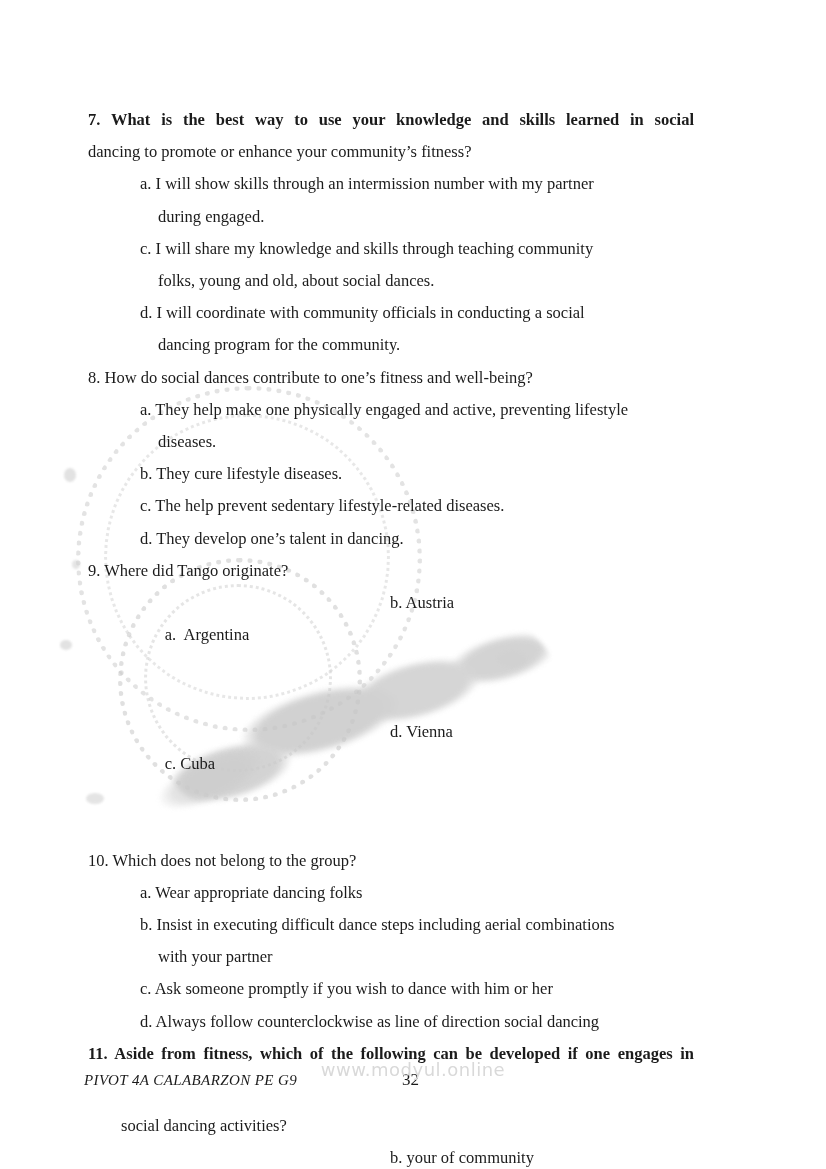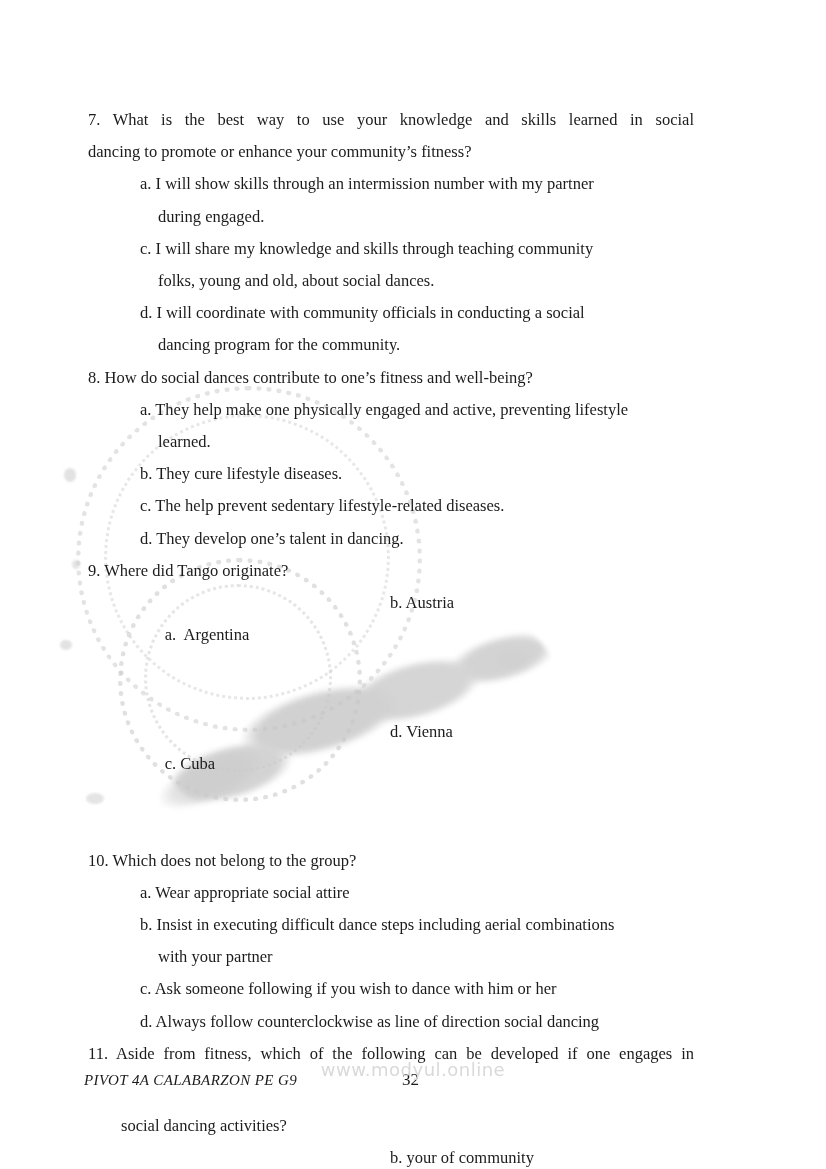--- a/index.html
+++ b/index.html
@@ -40,21 +40,21 @@
   .dot.d3{left:60px;top:640px;width:12px;height:10px;opacity:.6;}
   .dot.d4{left:86px;top:793px;width:18px;height:11px;opacity:.55;}
   .dot.d5{left:497px;top:650px;width:30px;height:18px;opacity:.4;}
 
   
   .content{
     position:absolute;left:88px;top:104px;width:606px;z-index:1;
     font-size:16.5px;
   }
   .ln{line-height:32.2px;white-space:pre;}
-  .just{white-space:normal;text-align:justify;text-align-last:justify;}
+  .just{white-space:normal;text-align:justify;text-align-last:justify;font-weight:bold;}
   .i1{padding-left:52px;}   
   .i2{padding-left:70px;}   
   .iq{padding-left:33px;margin-top:40px;}   
   .cols{position:relative;}
   .cols .left{padding-left:52px;}
   .cols .right{position:absolute;left:302px;top:0;}
 
   
   .footer-label{
     position:absolute;left:84px;top:1069px;z-index:1;
@@ -96,40 +96,40 @@
     <div class="ln">dancing to promote or enhance your community’s fitness?</div>
     <div class="ln i1">a. I will show skills through an intermission number with my partner</div>
     <div class="ln i2">during engaged.</div>
     <div class="ln i1">c. I will share my knowledge and skills through teaching community</div>
     <div class="ln i2">folks, young and old, about social dances.</div>
     <div class="ln i1">d. I will coordinate with community officials in conducting a social</div>
     <div class="ln i2">dancing program for the community.</div>
 
     <div class="ln">8. How do social dances contribute to one’s fitness and well-being?</div>
     <div class="ln i1">a. They help make one physically engaged and active, preventing lifestyle</div>
-    <div class="ln i2">learned.</div>
+    <div class="ln i2">diseases.</div>
     <div class="ln i1">b. They cure lifestyle diseases.</div>
     <div class="ln i1">c. The help prevent sedentary lifestyle-related diseases.</div>
     <div class="ln i1">d. They develop one’s talent in dancing.</div>
 
     <div class="ln">9. Where did Tango originate?</div>
     <div class="ln cols">
       <span class="left">a.  Argentina</span>
       <span class="right">b. Austria</span>
     </div>
     <div class="ln cols">
       <span class="left">c. Cuba</span>
       <span class="right">d. Vienna</span>
     </div>
 
     <div class="ln">10. Which does not belong to the group?</div>
-    <div class="ln i1">a. Wear appropriate social attire</div>
+    <div class="ln i1">a. Wear appropriate dancing folks</div>
     <div class="ln i1">b. Insist in executing difficult dance steps including aerial combinations</div>
     <div class="ln i2">with your partner</div>
-    <div class="ln i1">c. Ask someone following if you wish to dance with him or her</div>
+    <div class="ln i1">c. Ask someone promptly if you wish to dance with him or her</div>
     <div class="ln i1">d. Always follow counterclockwise as line of direction social dancing</div>
 
     <div class="ln just">11. Aside from fitness, which of the following can be developed if one engages in</div>
     <div class="ln iq">social dancing activities?</div>
     <div class="ln cols">
       
       <span class="right">b. your of community</span>
     </div>
 
   </div>

